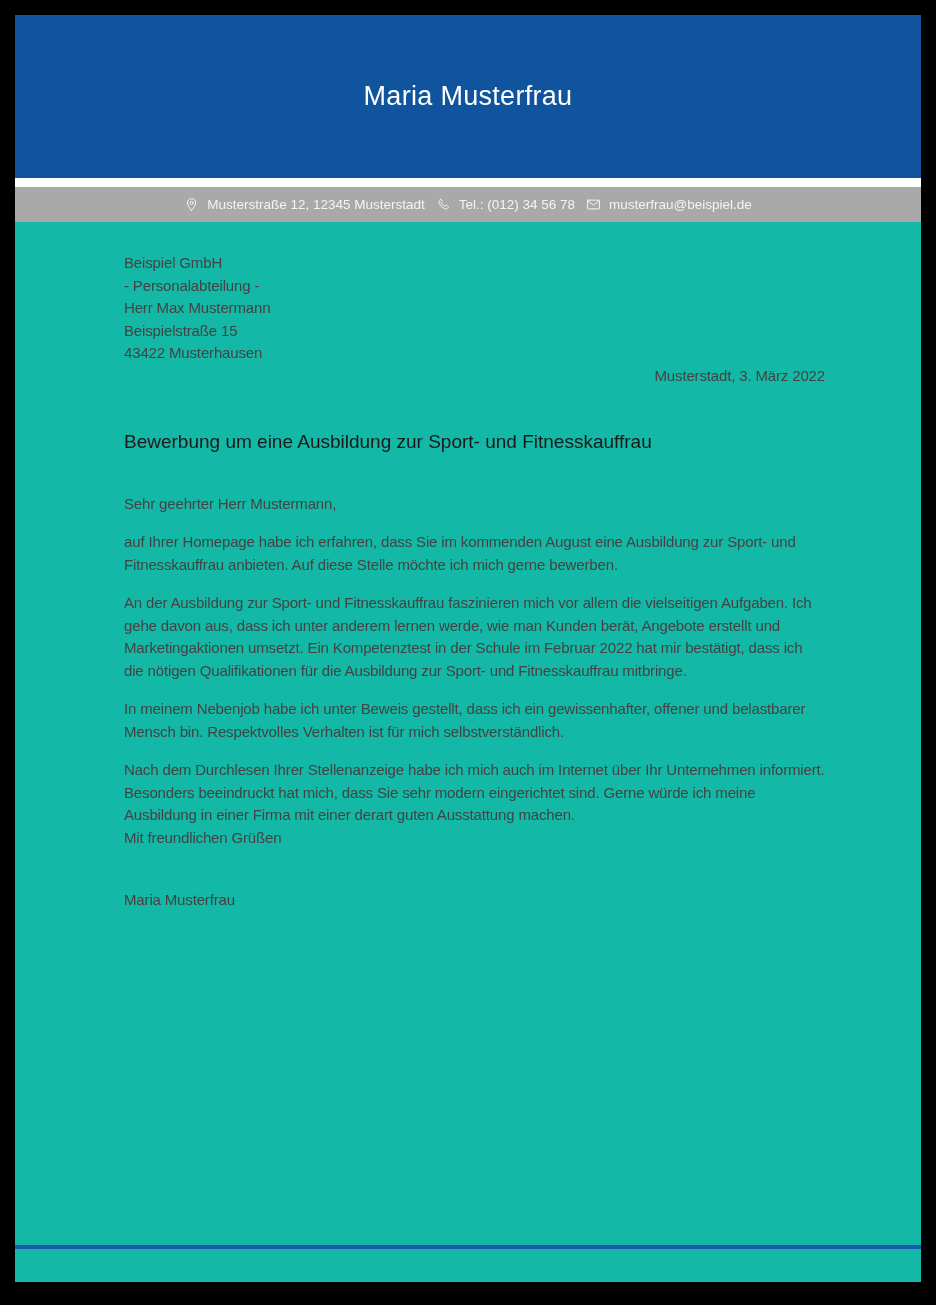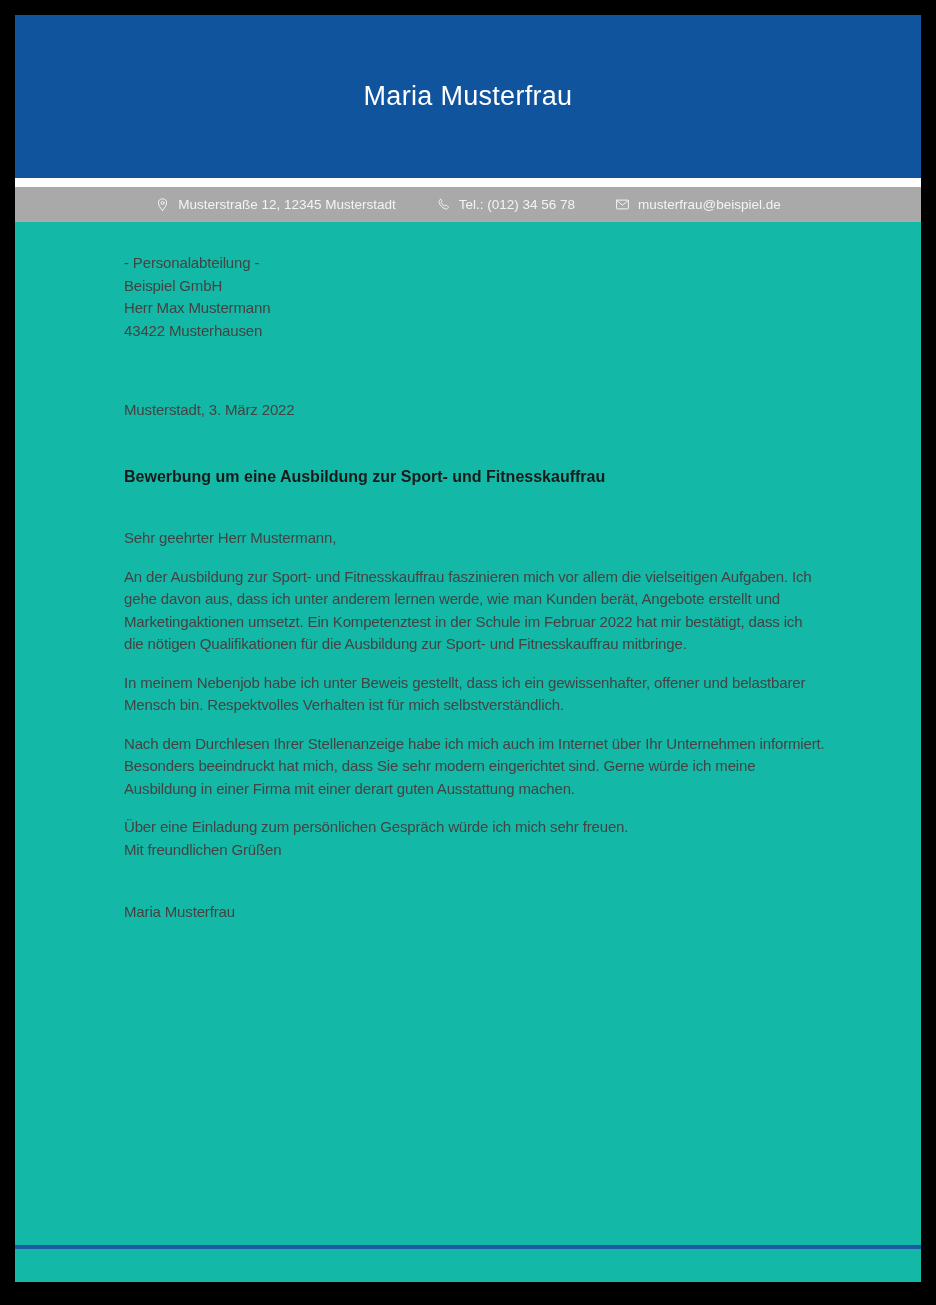--- a/index.html
+++ b/index.html
@@ -28,21 +28,21 @@
     font-weight: 400;
     letter-spacing: 0.3px;
   }
   .header-gap { height: 9px; background: #ffffff; }
   .contact-bar {
     height: 35px;
     background: #a9a9a9;
     display: flex;
     align-items: center;
     justify-content: center;
-    gap: 40px;
+    gap: 11px;
     color: #f4f4f4;
     font-size: 13.5px;
   }
   .contact-item {
     display: flex;
     align-items: center;
     gap: 8px;
     white-space: nowrap;
   }
   .contact-item svg {
@@ -57,26 +57,25 @@
   .letter {
     margin: 30px 86px 0 109px;
     width: 701px;
     color: #434343;
     font-size: 15px;
     line-height: 22.5px;
     letter-spacing: -0.15px;
   }
   .recipient-block { margin: 0; }
   .date-line {
-    text-align: left;
-    margin-top: 57px;
+    text-align: right;
   }
   .subject {
-    font-weight: 700;
-    font-size: 16px;
+    font-weight: 400;
+    font-size: 19px;
     color: #1a1a1a;
     letter-spacing: 0;
     margin-top: 44px;
   }
   .salutation { margin-top: 39px; }
   .letter p.body-para { margin-top: 16px; }
   .closing { margin-top: 0; }
   .signature { margin-top: 40px; }
   .bottom-rule {
     position: absolute;
@@ -116,36 +115,37 @@
         <rect x="2.5" y="5" width="19" height="14" rx="1"></rect>
         <path d="M3 6 L 12 13 L 21 6"></path>
       </svg>
       <span>musterfrau@beispiel.de</span>
     </span>
   </div>
 
   <main class="letter">
 
     <div class="recipient-block">
+      <div>Beispiel GmbH</div>
       <div>- Personalabteilung -</div>
-      <div>Beispiel GmbH</div>
       <div>Herr Max Mustermann</div>
+      <div>Beispielstraße 15</div>
       <div>43422 Musterhausen</div>
     </div>
 
     <div class="date-line">Musterstadt, 3. März 2022</div>
 
     <div class="subject">Bewerbung um eine Ausbildung zur Sport- und Fitnesskauffrau</div>
 
     <p class="salutation">Sehr geehrter Herr Mustermann,</p>
 
+    <p class="body-para">auf Ihrer Homepage habe ich erfahren, dass Sie im kommenden August eine Ausbildung zur Sport- und Fitnesskauffrau anbieten. Auf diese Stelle möchte ich mich gerne bewerben.</p>
     <p class="body-para">An der Ausbildung zur Sport- und Fitnesskauffrau faszinieren mich vor allem die vielseitigen Aufgaben. Ich gehe davon aus, dass ich unter anderem lernen werde, wie man Kunden berät, Angebote erstellt und Marketingaktionen umsetzt. Ein Kompetenztest in der Schule im Februar 2022 hat mir bestätigt, dass ich die nötigen Qualifikationen für die Ausbildung zur Sport- und Fitnesskauffrau mitbringe.</p>
     <p class="body-para">In meinem Nebenjob habe ich unter Beweis gestellt, dass ich ein gewissenhafter, offener und belastbarer Mensch bin. Respektvolles Verhalten ist für mich selbstverständlich.</p>
     <p class="body-para">Nach dem Durchlesen Ihrer Stellenanzeige habe ich mich auch im Internet über Ihr Unternehmen informiert. Besonders beeindruckt hat mich, dass Sie sehr modern eingerichtet sind. Gerne würde ich meine Ausbildung in einer Firma mit einer derart guten Ausstattung machen.</p>
-    <p class="body-para">Über eine Einladung zum persönlichen Gespräch würde ich mich sehr freuen.</p>
 
     <p class="closing">Mit freundlichen Grüßen</p>
 
     <p class="signature">Maria Musterfrau</p>
 
   </main>
 
   <div class="bottom-rule"></div>
 
 </div>

